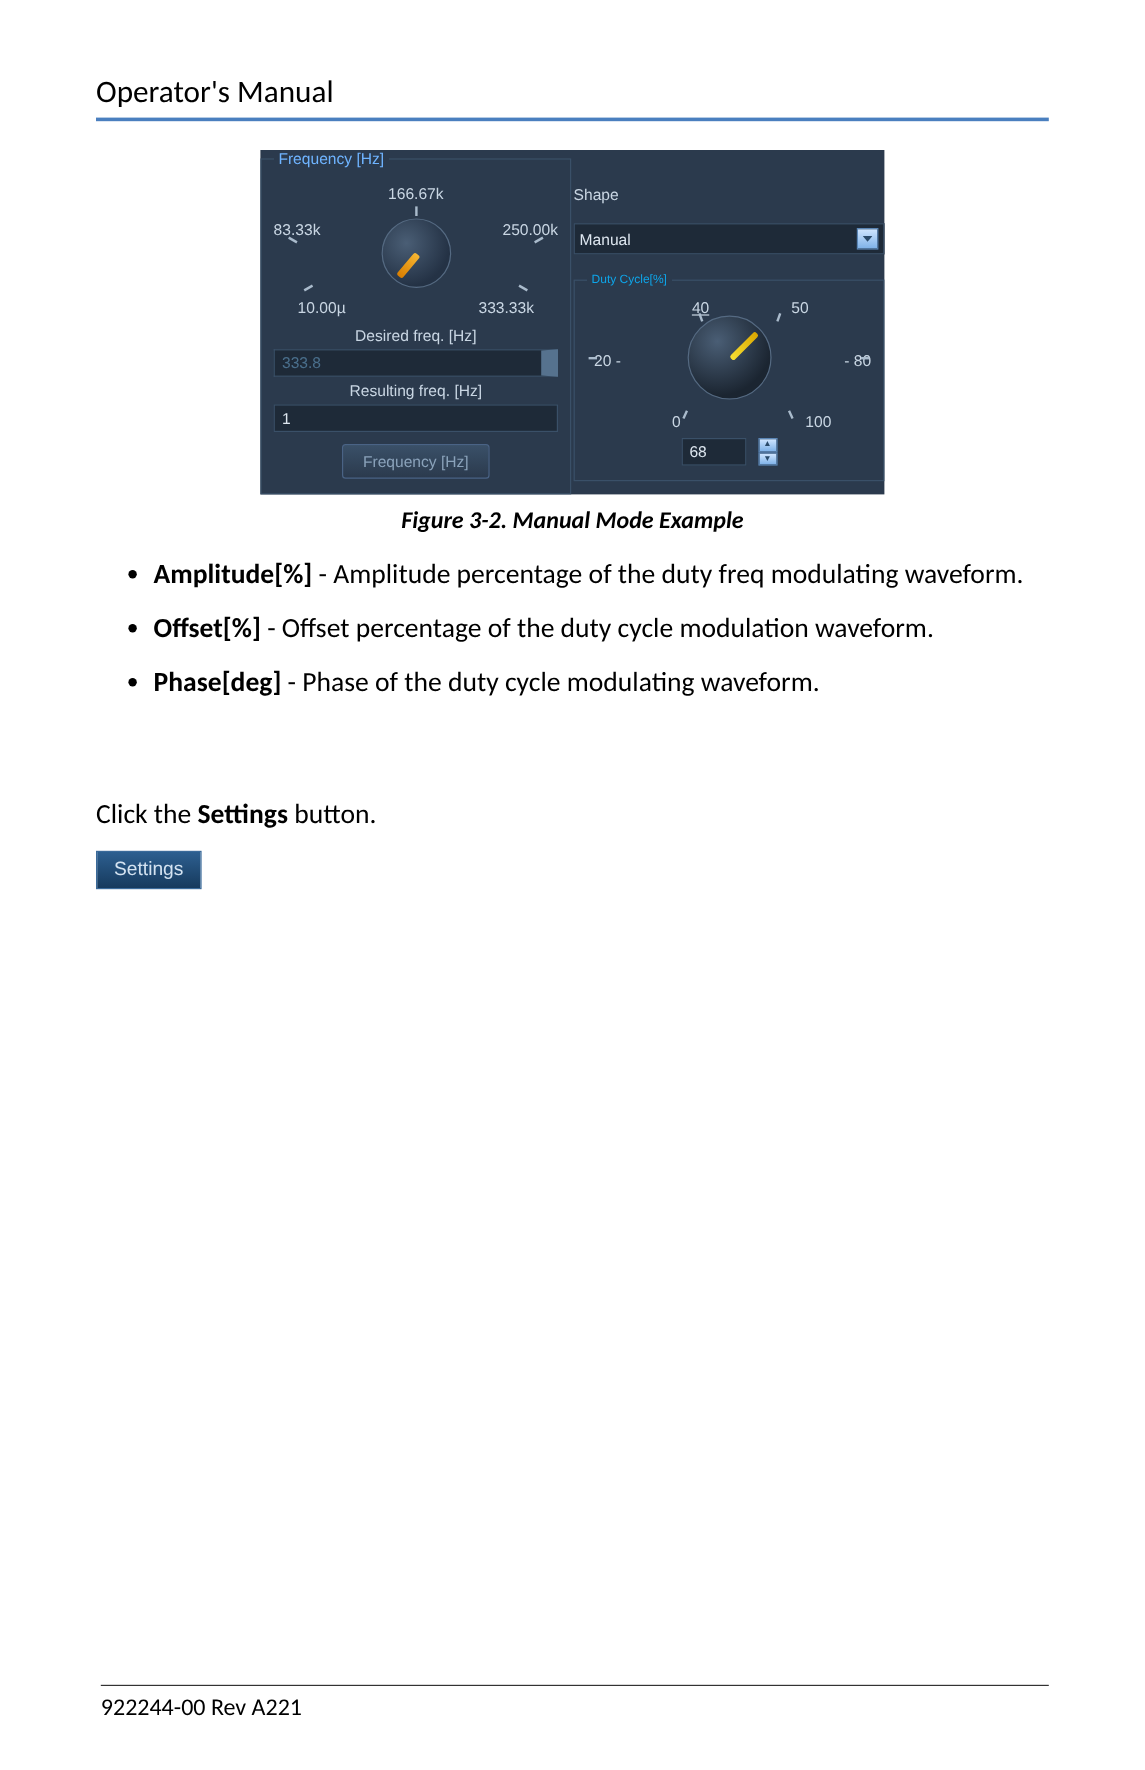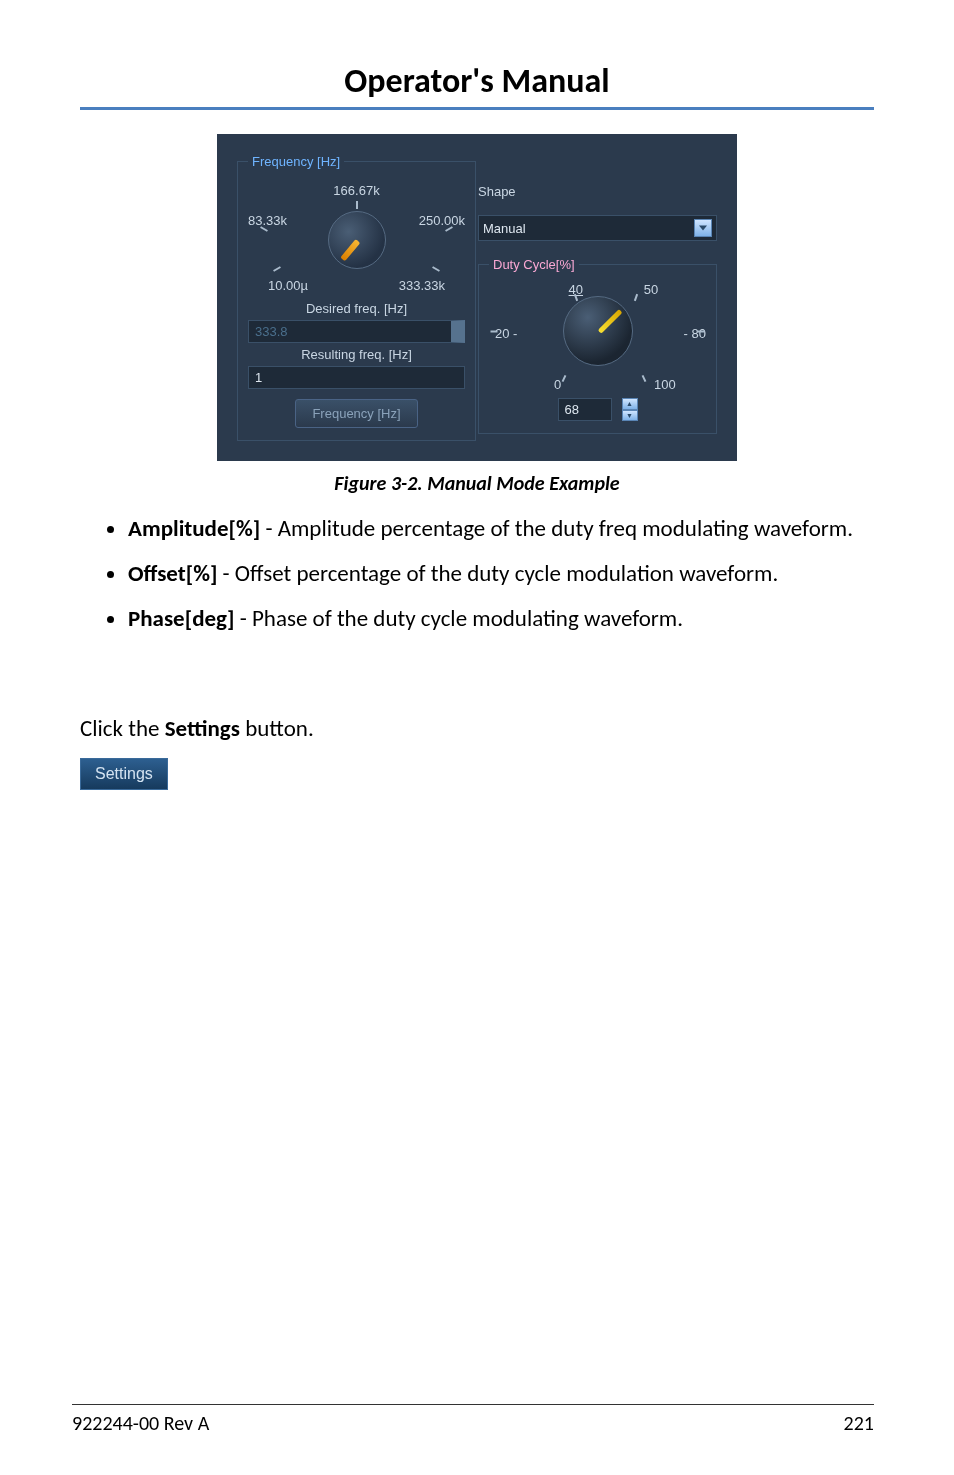--- a/index.html
+++ b/index.html
@@ -1,23 +1,23 @@
 <!DOCTYPE html>
 <html><head>
 <meta charset="utf-8">
 <style>
   * { box-sizing: border-box; margin: 0; padding: 0; }
   html, body { font-family: "Calibri", "Segoe UI", sans-serif; background: #fff; color: #000; }
   body { width: 954px; height: 1475px; position: relative; padding: 60px 80px 40px 80px; }
 
-  .header { text-align: center; font-weight: bold; font-size: 34px; margin-bottom: 6px; }
+  .header { text-align: left; font-weight: normal; font-size: 26px; margin-bottom: 6px; }
   .header-rule { border: none; border-top: 3px solid #4a7fbf; margin-bottom: 24px; }
 
   .fig-wrap { display: flex; justify-content: center; margin-bottom: 10px; }
-  .fig { width: 520px; background: #2b3a4d; padding: 20px; display: flex; gap: 2px; color: #c9d6e3; font-family: "Tahoma", sans-serif; font-size: 13px; }
+  .fig { width: 520px; background: #2b3a4d; padding: 0; display: flex; gap: 2px; color: #c9d6e3; font-family: "Tahoma", sans-serif; font-size: 13px; }
 
   .left-col { flex: 1; }
   .right-col { flex: 1; padding-top: 30px; }
 
   fieldset.freq {
     border: 1px solid #3a5068;
     padding: 10px 10px 12px 10px;
     position: relative;
   }
   fieldset.freq > legend {
@@ -103,21 +103,21 @@
     border: 1px solid #5a85b5;
     display: flex; align-items: center; justify-content: center;
   }
   .shape-select .dd svg { width: 8px; height: 6px; }
 
   fieldset.duty {
     border: 1px solid #3a5068;
     padding: 10px 10px 12px 10px;
     margin-top: 16px;
   }
-  fieldset.duty > legend { color: #f9a8d4; font-size: 13px; padding: 0 4px; }
+  fieldset.duty > legend { color: #0ea5e9; font-size: 10px; padding: 0 4px; }
 
   .gauge-wrap { position: relative; height: 110px; margin-bottom: 6px; }
   .g-tl { position: absolute; top: 0; left: 40%; transform: translateX(-50%); text-decoration: underline; }
   .g-tr { position: absolute; top: 0; right: 22%; }
   .g-l  { position: absolute; top: 44px; left: 6px; }
   .g-r  { position: absolute; top: 44px; right: 0; }
   .g-bl { position: absolute; bottom: 0; left: 30%; }
   .g-br { position: absolute; bottom: 0; right: 14%; }
   .gauge {
     position: absolute; top: 14px; left: 50%; transform: translateX(-50%);
@@ -179,26 +179,25 @@
     padding: 6px 14px;
     background: linear-gradient(#2d5f90, #163a5d);
     color: #d4e3f1;
     font-family: "Tahoma", sans-serif;
     font-size: 16px;
     border: 1px solid #3a6a9a;
   }
 
   .footer {
     position: absolute;
-    left: 72px; right: 80px; bottom: 40px;
+    left: 84px; right: 80px; bottom: 40px;
     border-top: 1px solid #333;
     padding-top: 6px;
-    display: flex; justify-content: space-between;
+    display: flex; 
     font-size: 20px;
-    gap: 20px;
   }
 </style>
 </head>
 <body>
 
 
 
 <div class="header">Operator's Manual</div>
 <hr class="header-rule">
 

